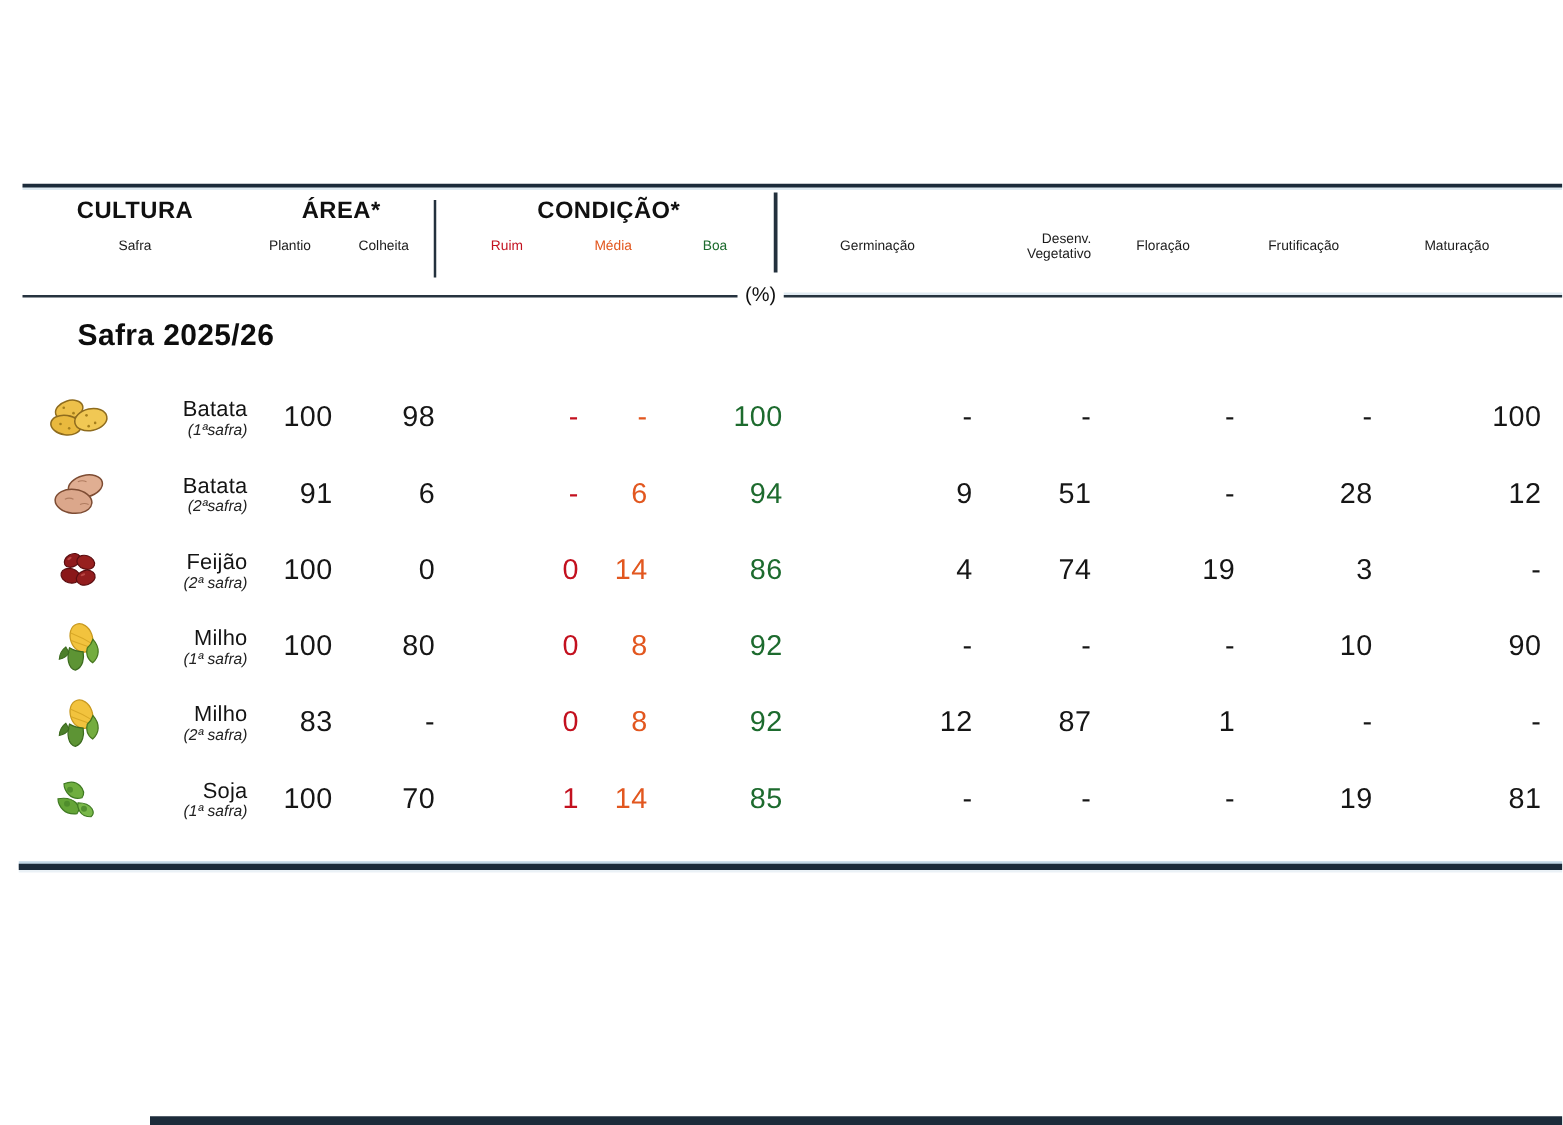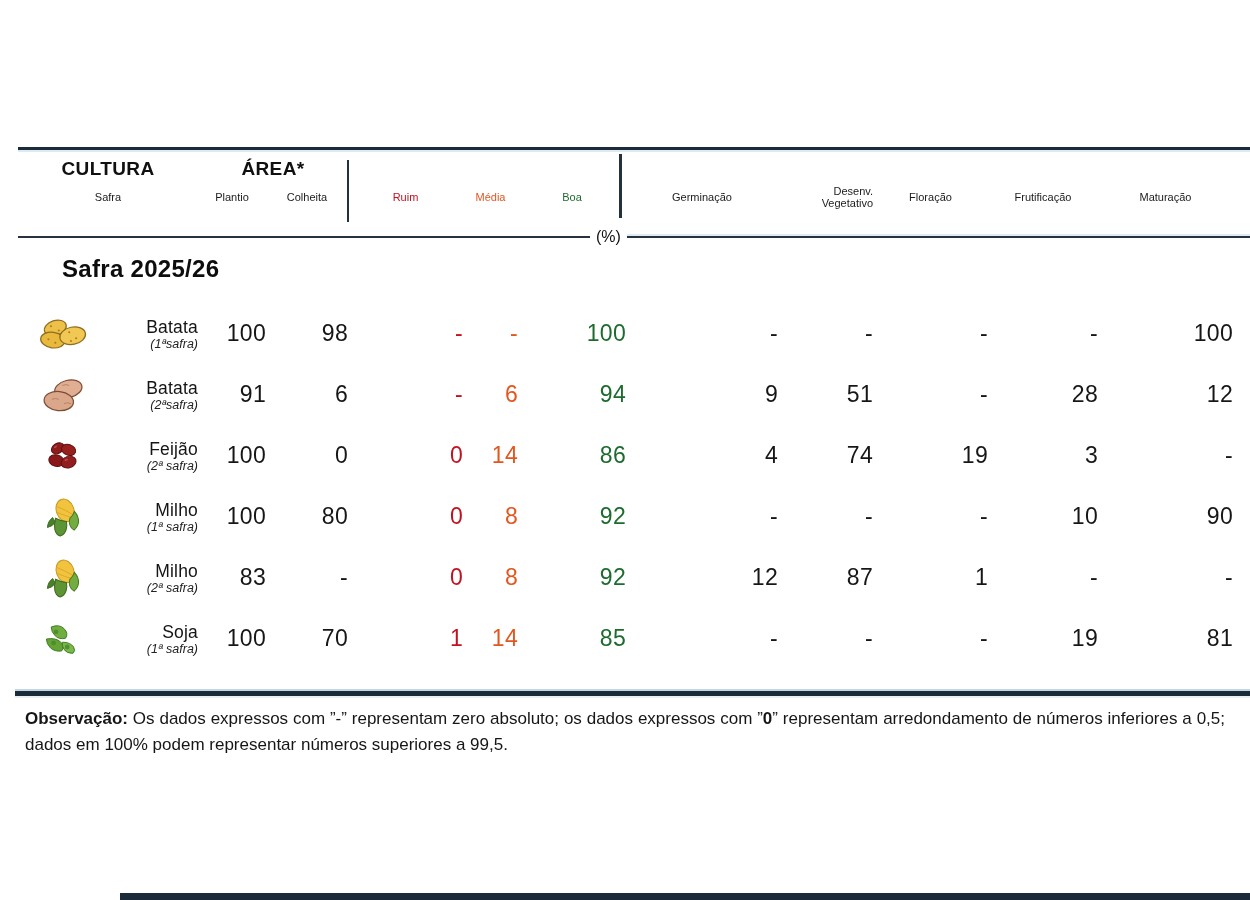--- a/index.html
+++ b/index.html
@@ -50,20 +50,21 @@
 <body>
 
 <div class="sheet">
 
   <div class="rule-top"></div>
 
   <div class="header">
     <div class="h-row1">
       <div class="g g-cultura">CULTURA</div>
       <div class="g g-area">ÁREA*</div>
+      <div class="g g-condicao">CONDIÇÃO*</div>
     </div>
     <div class="h-row2">
       <div class="s s-safra">Safra</div>
       <div class="s s-plantio">Plantio</div>
       <div class="s s-colheita">Colheita</div>
       <div class="s s-ruim">Ruim</div>
       <div class="s s-media">Média</div>
       <div class="s s-boa">Boa</div>
       <div class="s s-germ">Germinação</div>
       <div class="s s-desenv">
@@ -270,19 +271,16 @@
       <div class="v">-</div>
       <div class="v">-</div>
       <div class="v">19</div>
       <div class="v">81</div>
     </div>
 
   </div>
 
   <div class="rule-heavy"></div>
 
-  <p class="note">
-    <b>Observação:</b><span> Os dados expressos com ”-” representam zero absoluto; os dados expressos com ”</span><b>0</b><span>” representam arredondamento de números inferiores a 0,5; dados em 100% podem representar números superiores a 99,5.</span>
-  </p>
 
   <div class="bottom-bar"></div>
 
 </div>
 
 </body></html>

